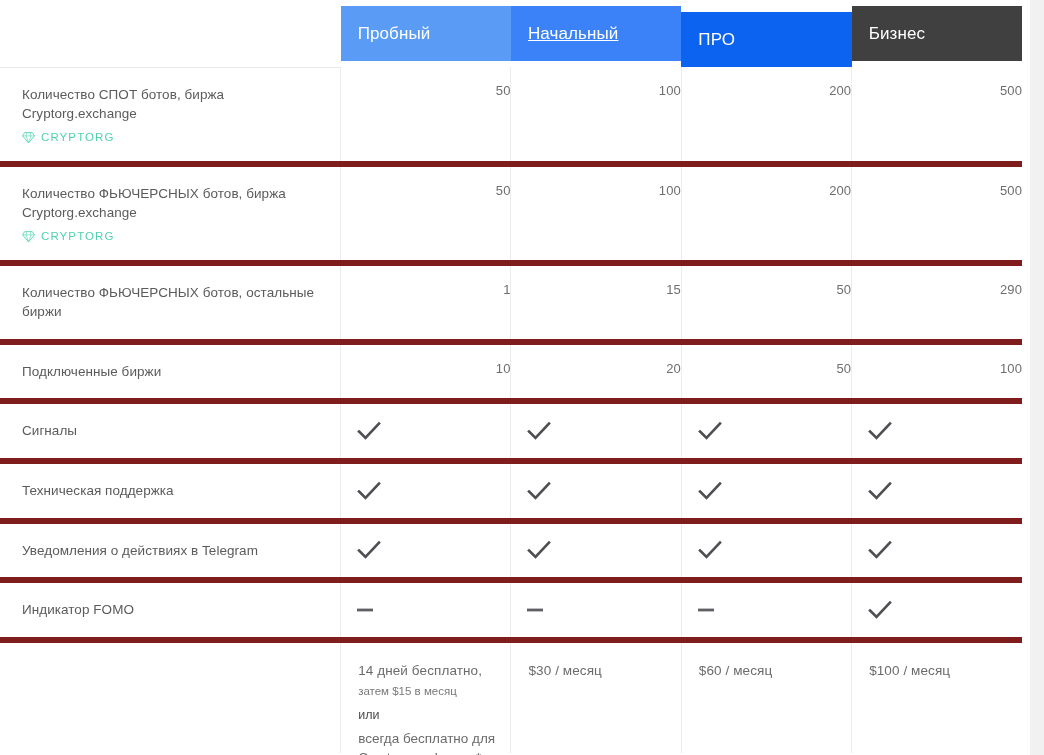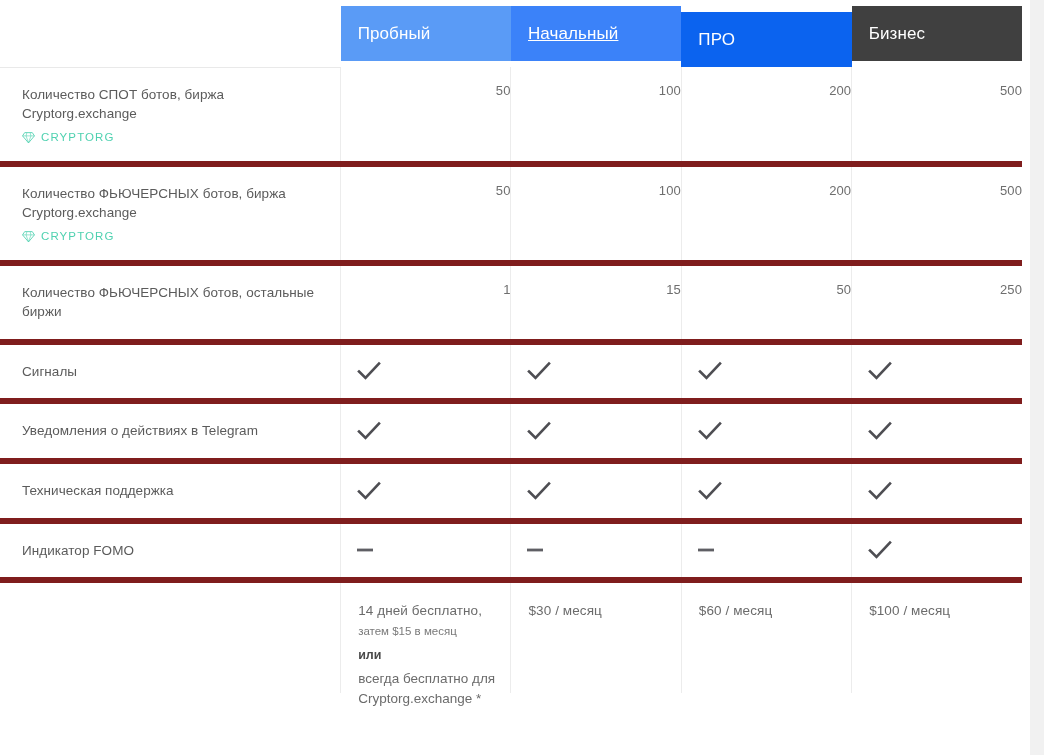--- a/index.html
+++ b/index.html
@@ -167,21 +167,21 @@
   }
   .price-sub {
     font-size: 11.5px;
     color: #7a7a7a;
     line-height: 1.55;
     margin-top: 2px;
   }
   .price-or {
     font-size: 12.5px;
     color: #4a4a4a;
-    font-weight: bold;
+    font-weight: normal;
     margin-top: 5px;
     line-height: 1.5;
   }
   .price-alt {
     font-size: 13.5px;
     color: #6b6b6b;
     line-height: 1.45;
     margin-top: 4px;
   }
   .empty-feature { background: #ffffff; }
@@ -283,21 +283,40 @@
             <td>
               <div class="value-cell"><span class="value-text">1</span></div>
             </td>
             <td>
               <div class="value-cell"><span class="value-text">15</span></div>
             </td>
             <td>
               <div class="value-cell"><span class="value-text">50</span></div>
             </td>
             <td>
-              <div class="value-cell"><span class="value-text">250</span></div>
+              <div class="value-cell"><span class="value-text">290</span></div>
+            </td>
+          </tr>
+          <tr>
+            <td>
+              <div class="feature-cell">
+                <div class="feature-label">Подключенные биржи</div>
+              </div>
+            </td>
+            <td>
+              <div class="value-cell"><span class="value-text">10</span></div>
+            </td>
+            <td>
+              <div class="value-cell"><span class="value-text">20</span></div>
+            </td>
+            <td>
+              <div class="value-cell"><span class="value-text">50</span></div>
+            </td>
+            <td>
+              <div class="value-cell"><span class="value-text">100</span></div>
             </td>
           </tr>
           <tr>
             <td>
               <div class="feature-cell">
                 <div class="feature-label">Сигналы</div>
               </div>
             </td>
             <td class="mark-cell">
               <div class="mark-inner">
@@ -332,64 +351,64 @@
                   <svg width="24" height="20" viewBox="0 0 24 20" aria-hidden="true">
                     <path d="M2 10.5 L8.5 17 L22 2.5" fill="none" stroke="#4e4e53" stroke-width="2.6" stroke-linecap="square" stroke-linejoin="miter"></path>
                   </svg>
                 </span>
               </div>
             </td>
           </tr>
           <tr>
             <td>
               <div class="feature-cell">
+                <div class="feature-label">Техническая поддержка</div>
+              </div>
+            </td>
+            <td class="mark-cell">
+              <div class="mark-inner">
+                <span class="check-icon">
+                  <svg width="24" height="20" viewBox="0 0 24 20" aria-hidden="true">
+                    <path d="M2 10.5 L8.5 17 L22 2.5" fill="none" stroke="#4e4e53" stroke-width="2.6" stroke-linecap="square" stroke-linejoin="miter"></path>
+                  </svg>
+                </span>
+              </div>
+            </td>
+            <td class="mark-cell">
+              <div class="mark-inner">
+                <span class="check-icon">
+                  <svg width="24" height="20" viewBox="0 0 24 20" aria-hidden="true">
+                    <path d="M2 10.5 L8.5 17 L22 2.5" fill="none" stroke="#4e4e53" stroke-width="2.6" stroke-linecap="square" stroke-linejoin="miter"></path>
+                  </svg>
+                </span>
+              </div>
+            </td>
+            <td class="mark-cell">
+              <div class="mark-inner">
+                <span class="check-icon">
+                  <svg width="24" height="20" viewBox="0 0 24 20" aria-hidden="true">
+                    <path d="M2 10.5 L8.5 17 L22 2.5" fill="none" stroke="#4e4e53" stroke-width="2.6" stroke-linecap="square" stroke-linejoin="miter"></path>
+                  </svg>
+                </span>
+              </div>
+            </td>
+            <td class="mark-cell">
+              <div class="mark-inner">
+                <span class="check-icon">
+                  <svg width="24" height="20" viewBox="0 0 24 20" aria-hidden="true">
+                    <path d="M2 10.5 L8.5 17 L22 2.5" fill="none" stroke="#4e4e53" stroke-width="2.6" stroke-linecap="square" stroke-linejoin="miter"></path>
+                  </svg>
+                </span>
+              </div>
+            </td>
+          </tr>
+          <tr>
+            <td>
+              <div class="feature-cell">
                 <div class="feature-label">Уведомления о действиях в Telegram</div>
-              </div>
-            </td>
-            <td class="mark-cell">
-              <div class="mark-inner">
-                <span class="check-icon">
-                  <svg width="24" height="20" viewBox="0 0 24 20" aria-hidden="true">
-                    <path d="M2 10.5 L8.5 17 L22 2.5" fill="none" stroke="#4e4e53" stroke-width="2.6" stroke-linecap="square" stroke-linejoin="miter"></path>
-                  </svg>
-                </span>
-              </div>
-            </td>
-            <td class="mark-cell">
-              <div class="mark-inner">
-                <span class="check-icon">
-                  <svg width="24" height="20" viewBox="0 0 24 20" aria-hidden="true">
-                    <path d="M2 10.5 L8.5 17 L22 2.5" fill="none" stroke="#4e4e53" stroke-width="2.6" stroke-linecap="square" stroke-linejoin="miter"></path>
-                  </svg>
-                </span>
-              </div>
-            </td>
-            <td class="mark-cell">
-              <div class="mark-inner">
-                <span class="check-icon">
-                  <svg width="24" height="20" viewBox="0 0 24 20" aria-hidden="true">
-                    <path d="M2 10.5 L8.5 17 L22 2.5" fill="none" stroke="#4e4e53" stroke-width="2.6" stroke-linecap="square" stroke-linejoin="miter"></path>
-                  </svg>
-                </span>
-              </div>
-            </td>
-            <td class="mark-cell">
-              <div class="mark-inner">
-                <span class="check-icon">
-                  <svg width="24" height="20" viewBox="0 0 24 20" aria-hidden="true">
-                    <path d="M2 10.5 L8.5 17 L22 2.5" fill="none" stroke="#4e4e53" stroke-width="2.6" stroke-linecap="square" stroke-linejoin="miter"></path>
-                  </svg>
-                </span>
-              </div>
-            </td>
-          </tr>
-          <tr>
-            <td>
-              <div class="feature-cell">
-                <div class="feature-label">Техническая поддержка</div>
               </div>
             </td>
             <td class="mark-cell">
               <div class="mark-inner">
                 <span class="check-icon">
                   <svg width="24" height="20" viewBox="0 0 24 20" aria-hidden="true">
                     <path d="M2 10.5 L8.5 17 L22 2.5" fill="none" stroke="#4e4e53" stroke-width="2.6" stroke-linecap="square" stroke-linejoin="miter"></path>
                   </svg>
                 </span>
               </div>

